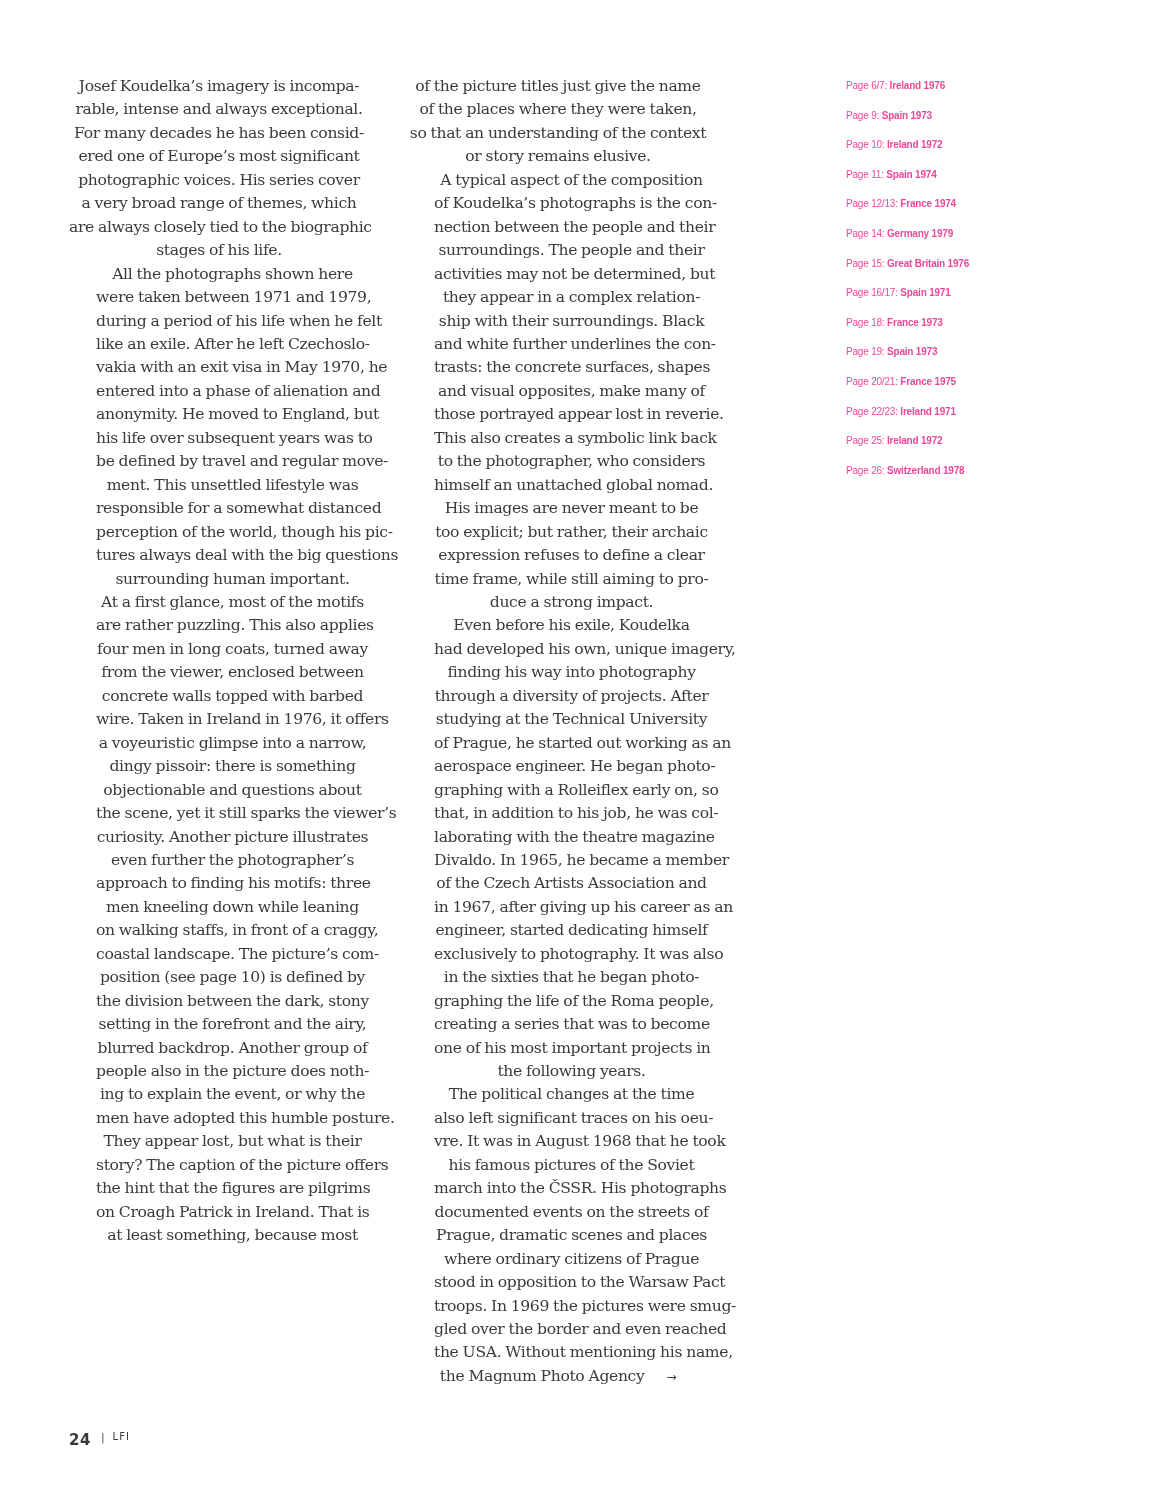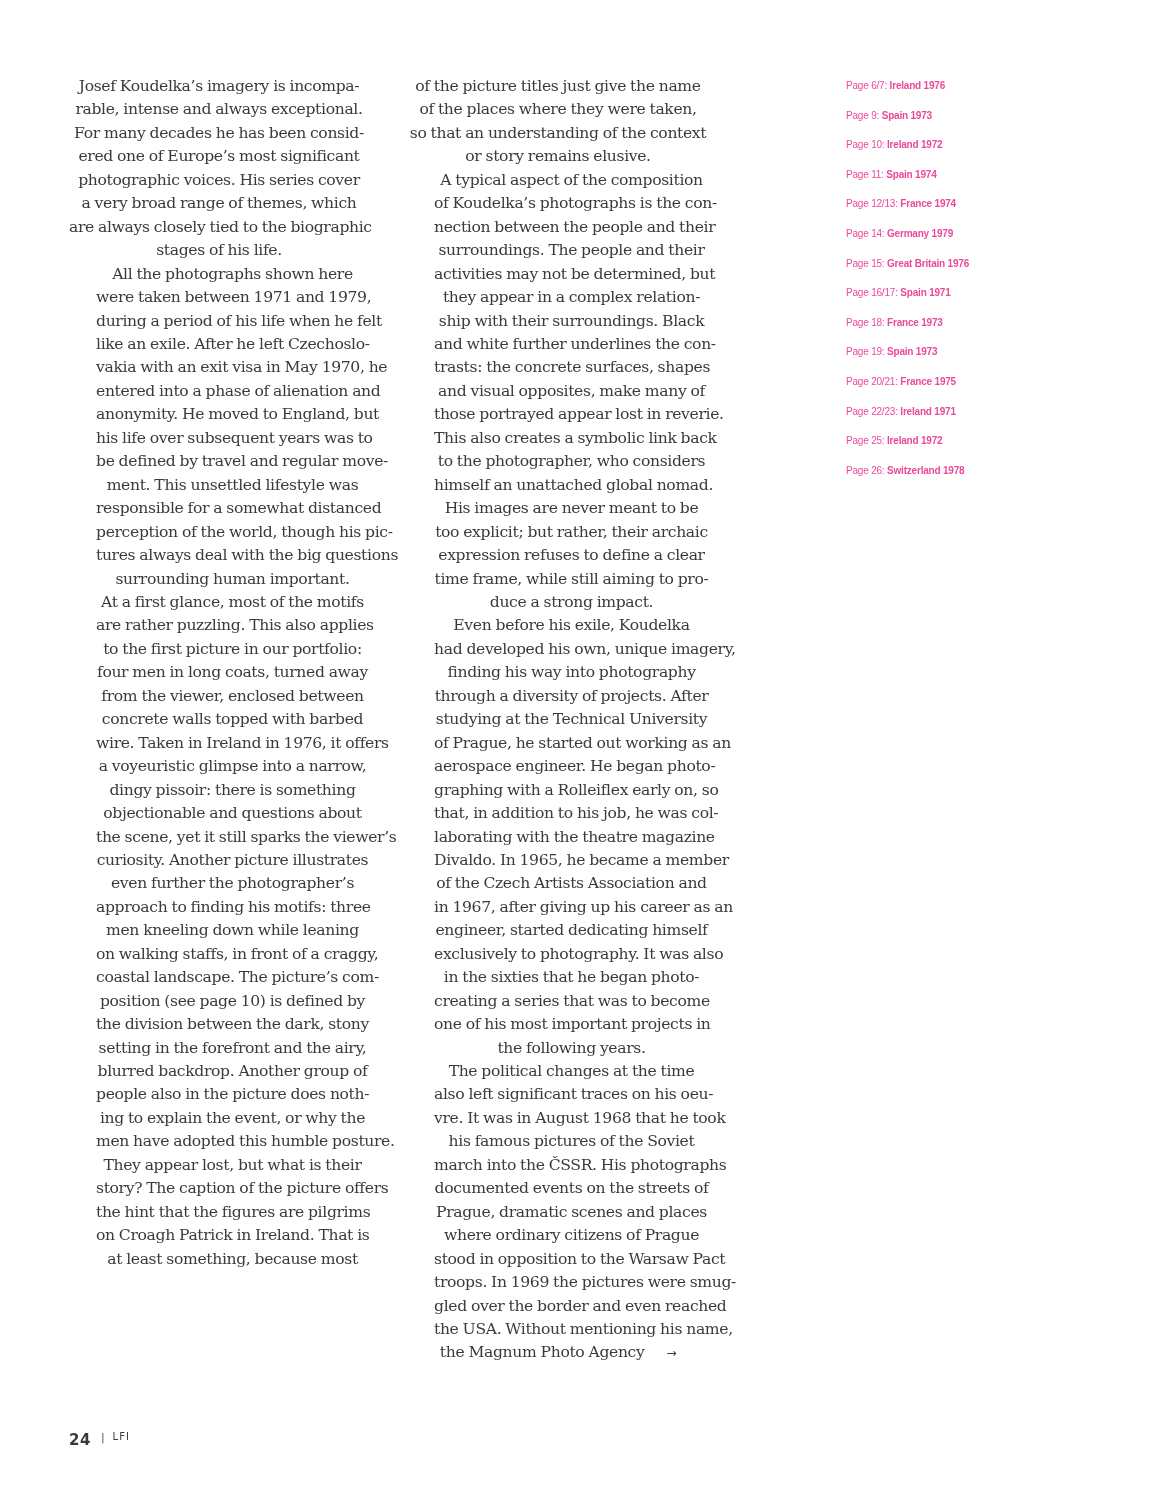--- a/index.html
+++ b/index.html
@@ -71,21 +71,20 @@
       <span class="line">be defined by travel and regular move-</span>
       <span class="line">ment. This unsettled lifestyle was</span>
       <span class="line">responsible for a somewhat distanced</span>
       <span class="line">perception of the world, though his pic-</span>
       <span class="line">tures always deal with the big questions</span>
       <span class="line">surrounding human important.</span>
     </p>
     <p class="indent">
       <span class="line">At a first glance, most of the motifs</span>
       <span class="line">are rather puzzling. This also applies</span>
-      <span class="line">to the first picture in our portfolio:</span>
       <span class="line">four men in long coats, turned away</span>
       <span class="line">from the viewer, enclosed between</span>
       <span class="line">concrete walls topped with barbed</span>
       <span class="line">wire. Taken in Ireland in 1976, it offers</span>
       <span class="line">a voyeuristic glimpse into a narrow,</span>
       <span class="line">dingy pissoir: there is something</span>
       <span class="line">objectionable and questions about</span>
       <span class="line">the scene, yet it still sparks the viewer’s</span>
       <span class="line">curiosity. Another picture illustrates</span>
       <span class="line">even further the photographer’s</span>
@@ -145,20 +144,21 @@
       <span class="line">aerospace engineer. He began photo-</span>
       <span class="line">graphing with a Rolleiflex early on, so</span>
       <span class="line">that, in addition to his job, he was col-</span>
       <span class="line">laborating with the theatre magazine</span>
       <span class="line">Divaldo. In 1965, he became a member</span>
       <span class="line">of the Czech Artists Association and</span>
       <span class="line">in 1967, after giving up his career as an</span>
       <span class="line">engineer, started dedicating himself</span>
       <span class="line">exclusively to photography. It was also</span>
       <span class="line">in the sixties that he began photo-</span>
+      <span class="line">graphing the life of the Roma people,</span>
       <span class="line">creating a series that was to become</span>
       <span class="line">one of his most important projects in</span>
       <span class="line">the following years.</span>
     </p>
     <p class="indent"><span class="line">The political changes at the time</span><span class="line">also left significant traces on his oeu-</span><span class="line">vre. It was in August 1968 that he took</span><span class="line">his famous pictures of the Soviet</span><span class="line">march into the ČSSR. His photographs</span><span class="line">documented events on the streets of</span><span class="line">Prague, dramatic scenes and places</span><span class="line">where ordinary citizens of Prague</span><span class="line">stood in opposition to the Warsaw Pact</span><span class="line">troops. In 1969 the pictures were smug-</span><span class="line">gled over the border and even reached</span><span class="line">the USA. Without mentioning his name,</span><span class="line" style="display: inline;">the Magnum Photo Agency</span><span class="arrow">→</span></p>
   </div>
 
 <div class="sidebar" id="sidebar">
     <div class="item"><span class="ref">Page 6/7:</span> <span class="title">Ireland 1976</span></div>
     <div class="item"><span class="ref">Page 9:</span> <span class="title">Spain 1973</span></div>

